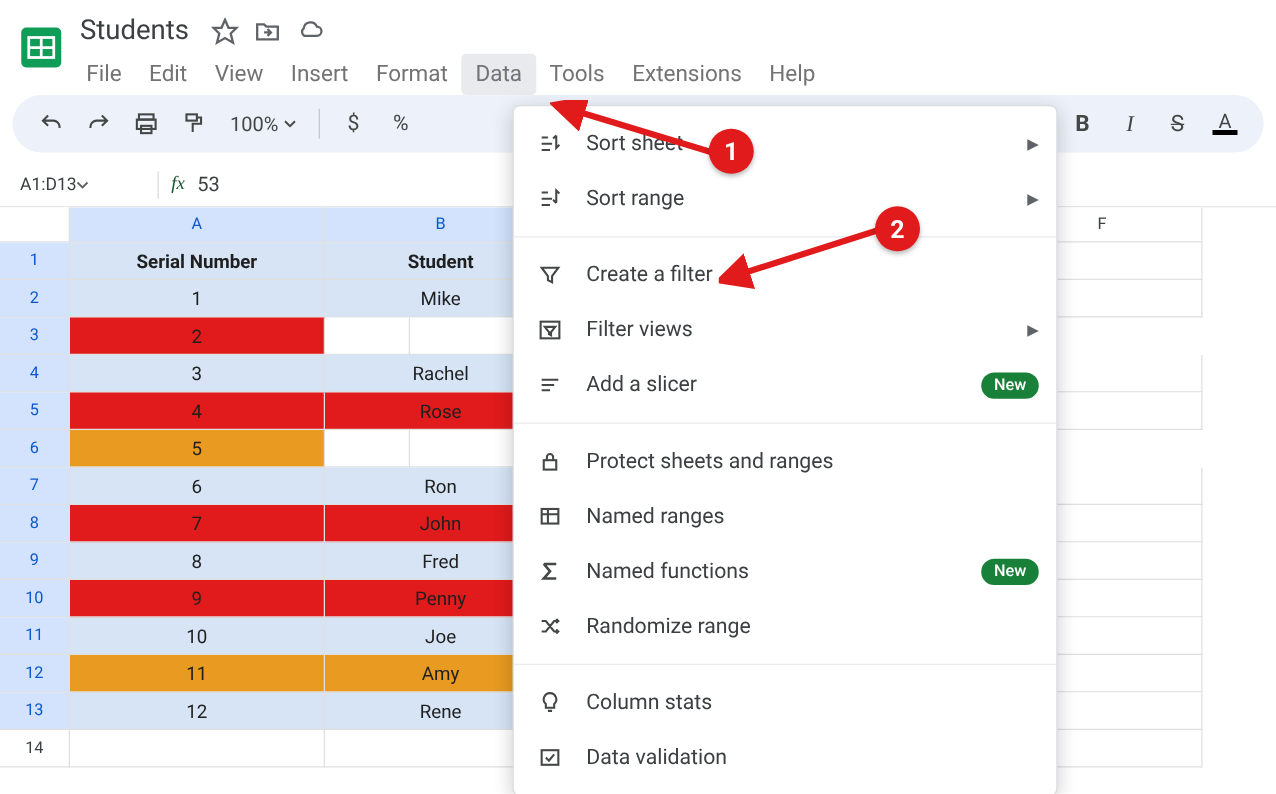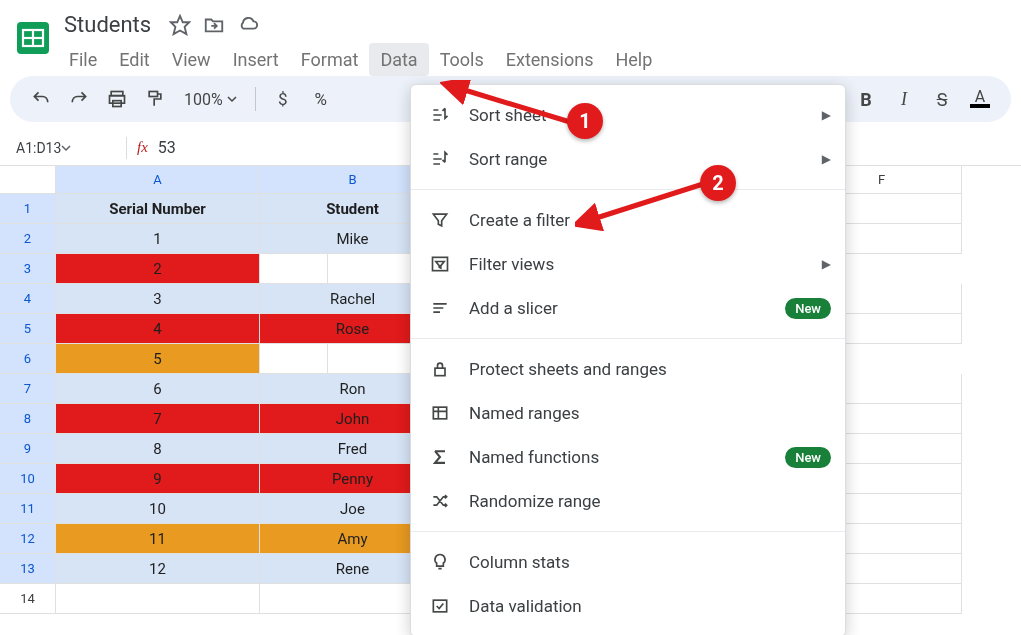--- a/index.html
+++ b/index.html
@@ -20,21 +20,21 @@
   
   .toolbar { margin: 6px 10px 0 10px; background:#edf2fa; border-radius: 28px; height:46px; display:flex; align-items:center; padding:0 14px; gap:4px; }
   .tbtn { width:34px; height:34px; display:flex; align-items:center; justify-content:center; color:#444746; cursor:pointer; border-radius:4px; }
   .tbtn.wide { width:auto; padding:0 8px; gap:4px; font-size:16px; }
   .toolbar-divider { width:1px; height:24px; background:#c7c7c7; margin:0 6px; }
 
   
   .fxbar { height:36px; display:flex; align-items:center; border-bottom:1px solid #e0e0e0; padding-left:8px; margin-top:8px; }
   .namebox { width:108px; font-size:14px; color:#3c4043; display:flex; align-items:center; padding:0 8px; }
   .fx-divider { width:1px; height:22px; background:#dadce0; margin:0 10px; }
-  .fx-label { font-style: italic; color:#b91c1c; font-size:15px; margin-right: 10px; font-family: Georgia, serif; }
+  .fx-label { font-style: italic; color:#14532d; font-size:15px; margin-right: 10px; font-family: Georgia, serif; }
   .fx-value { font-size:16px; color:#3c4043; }
   .sheet-container { position:relative; }
   .colheaders { display:flex; background:#fff; }
   .ch-corner { width:56px; height:28px; background:#fff; border-bottom:1px solid #e0e0e0; border-right:1px solid #e0e0e0; }
   .ch { flex: 0 0 auto; height:28px; display:flex; align-items:center; justify-content:center; font-size:13px; color:#3c4043; background:#fff; border-bottom:1px solid #e0e0e0; border-right:1px solid #e0e0e0; position:relative; }
   .ch.sel { background:#d3e3fd; color:#0b57d0; }
   .ch .col-arrow { position:absolute; right:6px; }
   .rowheader { width:56px; height:30px; display:flex; align-items:center; justify-content:center; font-size:13px; color:#3c4043; background:#fff; border-bottom:1px solid #e0e0e0; border-right:1px solid #e0e0e0; }
   .rowheader.sel { background:#d3e3fd; color:#0b57d0; }
   .grid-rows { }

